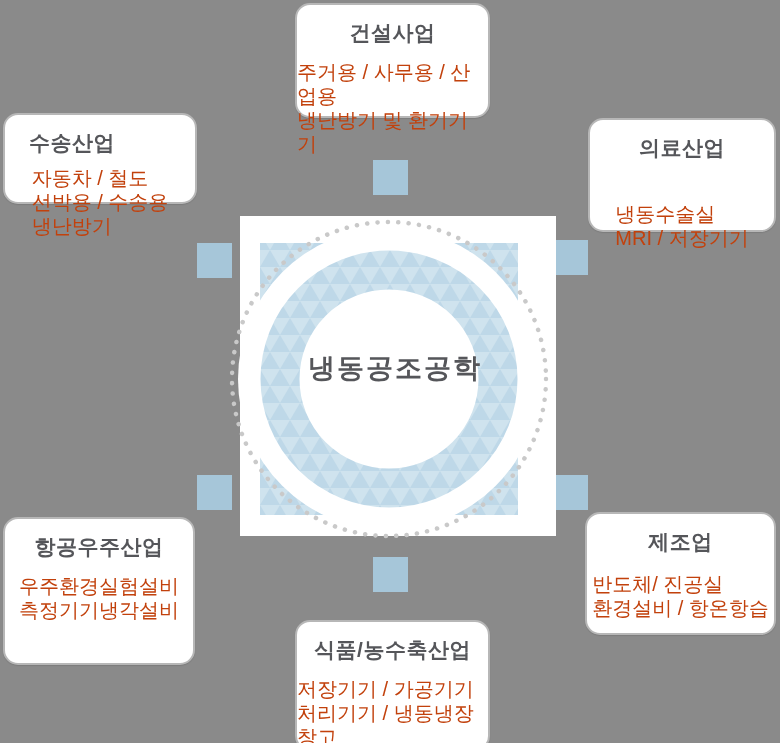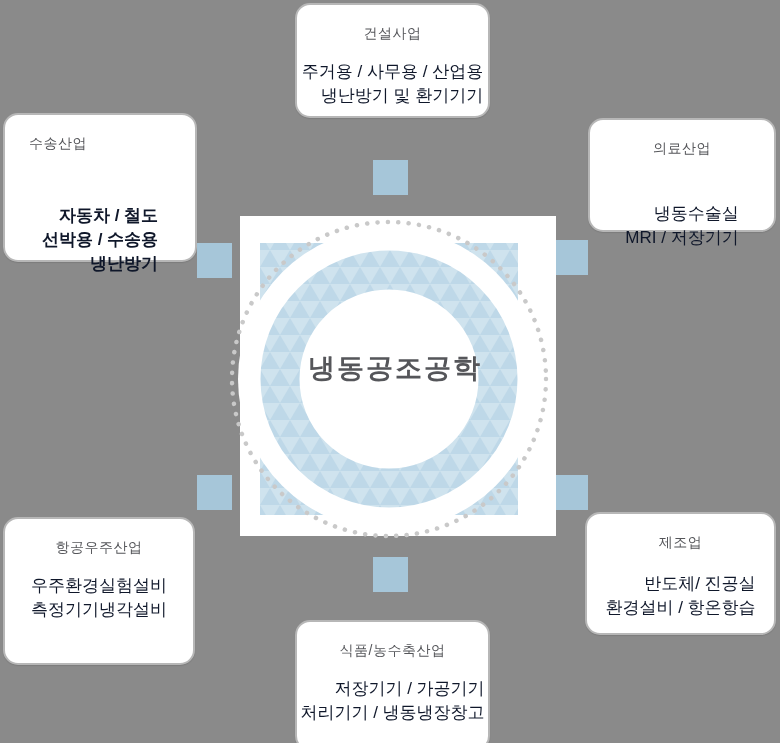--- a/index.html
+++ b/index.html
@@ -19,44 +19,44 @@
     border: 2px solid #b7b7b7;
     border-radius: 15px;
     display: flex;
     flex-direction: column;
     align-items: center;
     padding-top: 15px;
     box-shadow: 0 1px 1px rgba(0,0,0,0.10);
   }
   .box-title {
     margin: 0;
-    font-size: 14px;
-    font-weight: normal;
+    font-size: 21px;
+    font-weight: bold;
     color: #55565a;
     letter-spacing: 0.5px;
     line-height: 26px;
   }
   .box-body {
     margin-top: 14px;
-    font-size: 17px;
+    font-size: 20px;
     line-height: 24px;
-    color: #0f172a;
-    text-align: right;
+    color: #c2410c;
+    text-align: left;
   }
 
   .b-construction  { left: 295px; top: 3px;   width: 195px; height: 115px; }
-  .b-transport     { left: 3px;   top: 113px; width: 194px; height: 149px; gap: 20px; }
+  .b-transport     { left: 3px;   top: 113px; width: 194px; height: 91px; }
   .b-medical       { left: 588px; top: 118px; width: 188px; height: 114px; gap: 24px; }
   .b-aerospace     { left: 3px;   top: 517px; width: 192px; height: 148px; }
   .b-manufacturing { left: 585px; top: 512px; width: 191px; height: 123px; }
   .b-food          { left: 295px; top: 620px; width: 195px; height: 131px; }
 
   
   .b-transport .box-title { align-self: flex-start; margin-left: 24px; }
-  .b-transport .box-body  { margin-top: 28px; font-weight: bold; }
+  .b-transport .box-body  { margin-top: 10px; }
   .b-medical .box-body, .b-manufacturing .box-body { margin-top: 17px; }
 
   
   .connector {
     position: absolute;
     width: 35px; height: 35px;
     background: #a6c6d9;
   }
   .c-top          { left: 373px; top: 160px; }
   .c-bottom       { left: 373px; top: 557px; }

